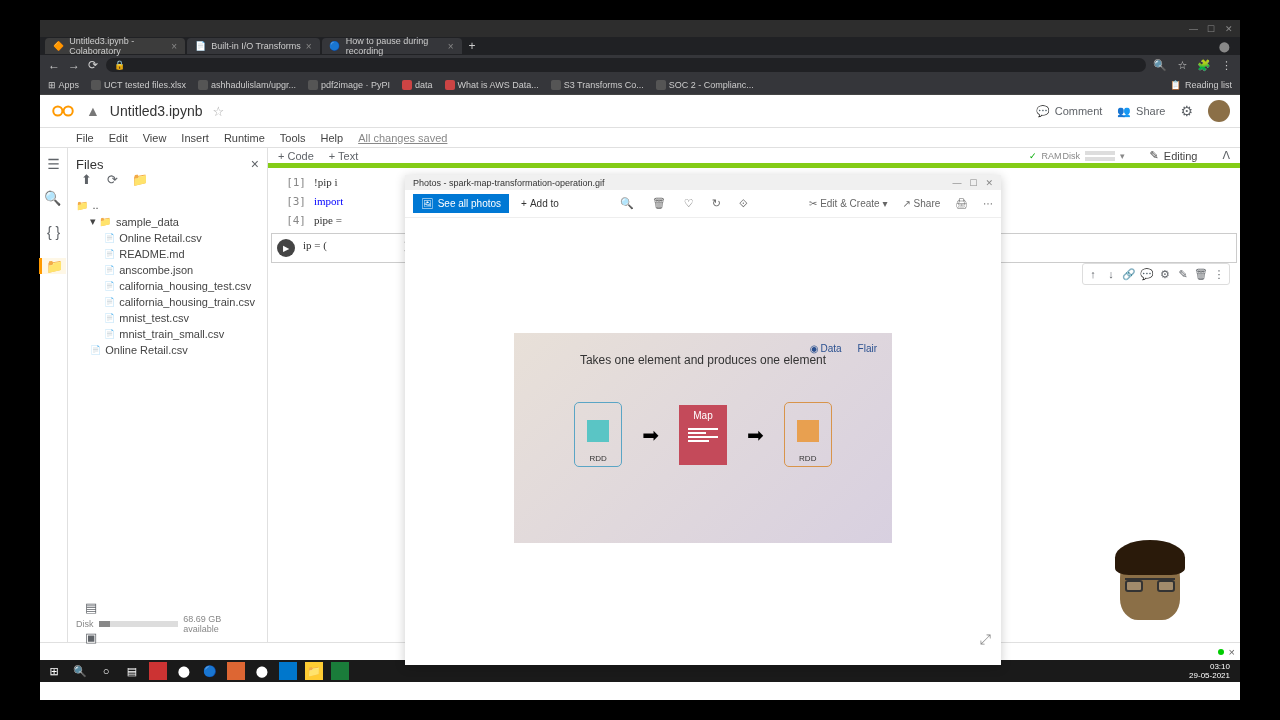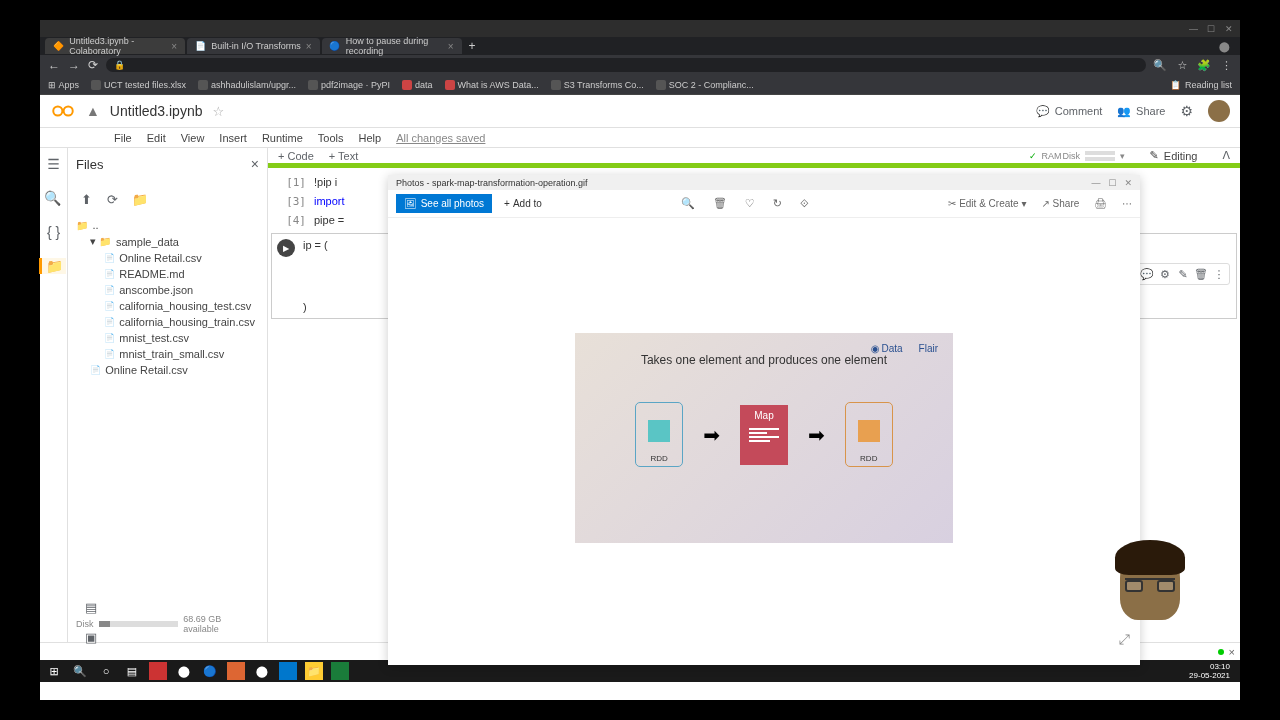--- a/index.html
+++ b/index.html
@@ -22,28 +22,28 @@
 .colab{height:565px;background:#fff;display:flex;flex-direction:column}
 .colab-header{height:33px;display:flex;align-items:center;padding:0 10px;gap:10px;border-bottom:1px solid #e0e0e0}
 .colab-logo{width:26px;height:26px}
 .drive-ico{color:#777;font-size:14px}
 .title{font-size:14px;color:#333}
 .star{color:#aaa;font-size:13px}
 .header-right{margin-left:auto;display:flex;align-items:center;gap:15px}
 .hdr-btn{display:flex;align-items:center;gap:5px;color:#5f6368;font-size:11px}
 .gear{color:#5f6368;font-size:14px}
 .avatar{width:22px;height:22px;border-radius:50%;background:#8b6f47}
-.menu-row{height:20px;display:flex;align-items:center;padding-left:74px;gap:15px;font-size:11px;color:#444;border-bottom:1px solid #e0e0e0}
+.menu-row{height:20px;display:flex;align-items:center;padding-left:36px;gap:15px;font-size:11px;color:#444;border-bottom:1px solid #e0e0e0}
 .menu-saved{color:#888;text-decoration:underline}
 .colab-body{flex:1;display:flex}
 .left-rail{width:28px;border-right:1px solid #e0e0e0;display:flex;flex-direction:column;align-items:center;padding-top:8px;gap:18px}
 .rail-ico{color:#5f6368;font-size:14px}
 .rail-ico.active{border-left:3px solid #f90;margin-left:-3px;padding-left:3px;background:#fef7e6;width:100%;text-align:center}
 .files-panel{width:200px;border-right:1px solid #e0e0e0;padding:8px;display:flex;flex-direction:column}
-.files-hdr{display:flex;align-items:center;justify-content:space-between;margin-bottom:20px}
+.files-hdr{display:flex;align-items:center;justify-content:space-between;margin-bottom:0}
 .files-title{font-size:13px;color:#333;font-weight:500}
 .close-x{color:#5f6368;font-size:14px}
 .files-tools{display:flex;gap:15px;margin-bottom:10px;padding-left:5px}
 .tool-ico{color:#5f6368;font-size:13px}
 .tree{font-size:11px;color:#444}
 .tree-item{padding:2px 0;display:flex;align-items:center;gap:4px}
 .tree-item.indent1{padding-left:14px}
 .tree-item.indent2{padding-left:28px}
 .folder-ico{color:#5f6368;font-size:10px}
 .file-ico{color:#5f6368;font-size:9px}
@@ -52,27 +52,27 @@
 .disk-fill{width:15%;height:100%;background:#888}
 .main-area{flex:1;display:flex;flex-direction:column;background:#fff}
 .add-row{height:20px;display:flex;align-items:center;padding:0 10px;gap:15px;font-size:11px;color:#5f6368;border-bottom:5px solid #84cc16}
 .ram-disk{margin-left:auto;display:flex;align-items:center;gap:5px;font-size:9px;color:#888}
 .bar-tiny{width:30px;height:4px;background:#ddd}
 .editing{display:flex;align-items:center;gap:5px;font-size:11px;color:#444;margin-left:10px}
 .chevron{color:#5f6368;font-size:11px;margin-left:10px}
 .cells{padding:8px;position:relative}
 .cell{display:flex;gap:8px;margin-bottom:6px;font-size:11px}
 .cell-num{color:#888;font-family:monospace;width:30px;text-align:right}
-.cell-code{color:#333;font-family:Liberation Sans, sans-serif}
+.cell-code{color:#333;font-family:Liberation Serif, serif}
 .kw{color:#00f}
 .run-btn{width:18px;height:18px;border-radius:50%;background:#444;color:#fff;display:flex;align-items:center;justify-content:center;font-size:8px}
 .cell-active{border:1px solid #ccc;padding:5px;margin:0 -5px}
 .cell-toolbar{position:absolute;right:10px;top:95px;display:flex;gap:2px;background:#fff;border:1px solid #ddd;border-radius:3px;padding:2px}
 .ct-ico{width:16px;height:16px;display:flex;align-items:center;justify-content:center;color:#5f6368;font-size:11px}
-.photos-app{position:absolute;top:155px;left:348px;width:752px;height:490px;background:#fff;box-shadow:0 2px 10px rgba(0,0,0,0.2);z-index:50}
+.photos-app{position:absolute;top:155px;left:365px;width:596px;height:490px;background:#fff;box-shadow:0 2px 10px rgba(0,0,0,0.2);z-index:50}
 .photos-title{height:15px;background:#f0f0f0;display:flex;align-items:center;padding:0 8px;font-size:9px;color:#333}
 .pt-right{margin-left:auto;display:flex;gap:8px;color:#888;font-size:9px}
 .photos-toolbar{height:28px;display:flex;align-items:center;padding:0 8px;gap:12px;border-bottom:1px solid #eee}
 .see-all{background:#0078d4;color:#fff;padding:4px 8px;font-size:10px;display:flex;align-items:center;gap:4px}
 .add-to{color:#333;font-size:10px;display:flex;align-items:center;gap:3px}
 .pt-center{margin-left:auto;display:flex;gap:18px;color:#666;font-size:11px}
 .pt-rightbar{margin-left:auto;display:flex;gap:15px;color:#666;font-size:10px;align-items:flex-start}
 .photos-body{height:440px;display:flex;align-items:center;justify-content:center;position:relative}
 .expand-ico{position:absolute;bottom:10px;right:10px;color:#888;font-size:14px}
 .diagram{width:378px;height:210px;background:linear-gradient(135deg,#e8e0d8,#d8d0e0);position:relative;padding:15px}
@@ -305,21 +305,21 @@
           <div class="cell">
             <span class="cell-num">[3]</span>
             <span class="cell-code kw">import</span>
           </div>
           <div class="cell">
             <span class="cell-num">[4]</span>
             <span class="cell-code">pipe =</span>
           </div>
           <div class="cell cell-active">
             <div class="run-btn">▶</div>
-            <div style="display:flex;flex-direction:column;gap:50px">
+            <div style="display:flex;flex-direction:row;gap:77px">
               <span class="cell-code">ip = (</span>
               <span class="cell-code">)</span>
             </div>
           </div>
           <div class="cell-toolbar">
             <span class="ct-ico">↑</span>
             <span class="ct-ico">↓</span>
             <span class="ct-ico">🔗</span>
             <span class="ct-ico">💬</span>
             <span class="ct-ico">⚙</span>

